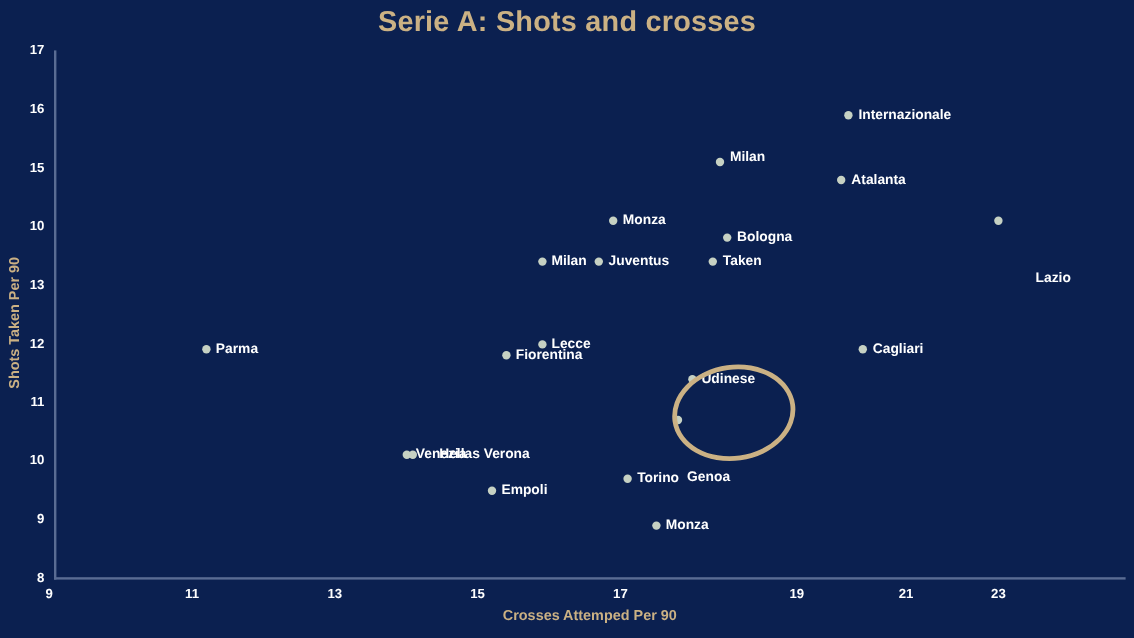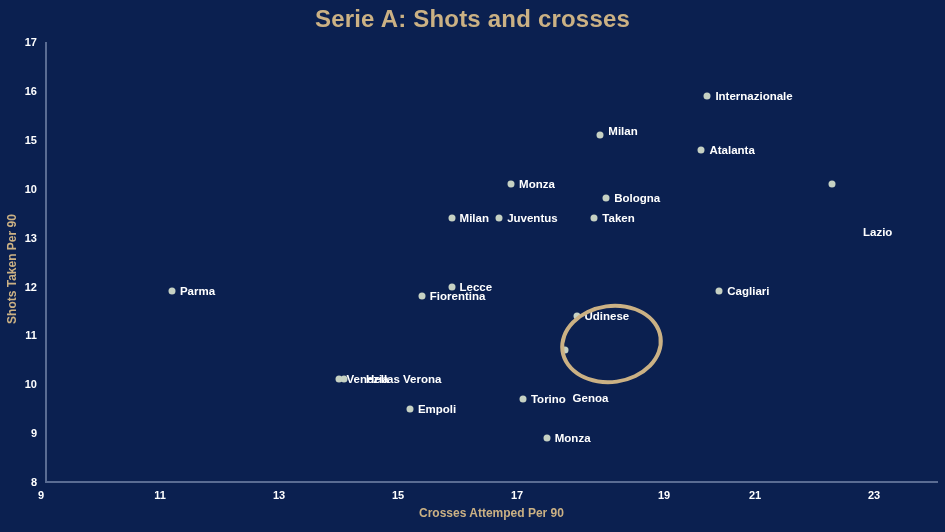--- a/index.html
+++ b/index.html
@@ -166,21 +166,21 @@
       <div class="y-tick-label" style="top: 482.1px;">8</div>
     </div>
   <div id="x-ticks">
       <div class="x-tick-label" style="left: 41px;">9</div>
       <div class="x-tick-label" style="left: 160px;">11</div>
       <div class="x-tick-label" style="left: 279px;">13</div>
       <div class="x-tick-label" style="left: 398px;">15</div>
       <div class="x-tick-label" style="left: 517px;">17</div>
       <div class="x-tick-label" style="left: 664px;">19</div>
       <div class="x-tick-label" style="left: 755px;">21</div>
-      <div class="x-tick-label" style="left: 874px; text-align: right;">23</div>
+      <div class="x-tick-label" style="left: 832px; text-align: right;">23</div>
     </div>
 
   <div id="y-axis-title">Shots Taken Per 90</div>
   <div id="x-axis-title">Crosses Attemped Per 90</div>
 
   <div id="points-layer">
       <div class="point" style="left: 707.4px; top: 95.79px;"></div>
       <div class="point-label" style="left: 715.4px; top: 95.79px;">Internazionale</div>
       <div class="point" style="left: 600.3px; top: 134.91px;"></div>
       <div class="point-label" style="left: 608.3px; top: 131px;">Milan</div>

